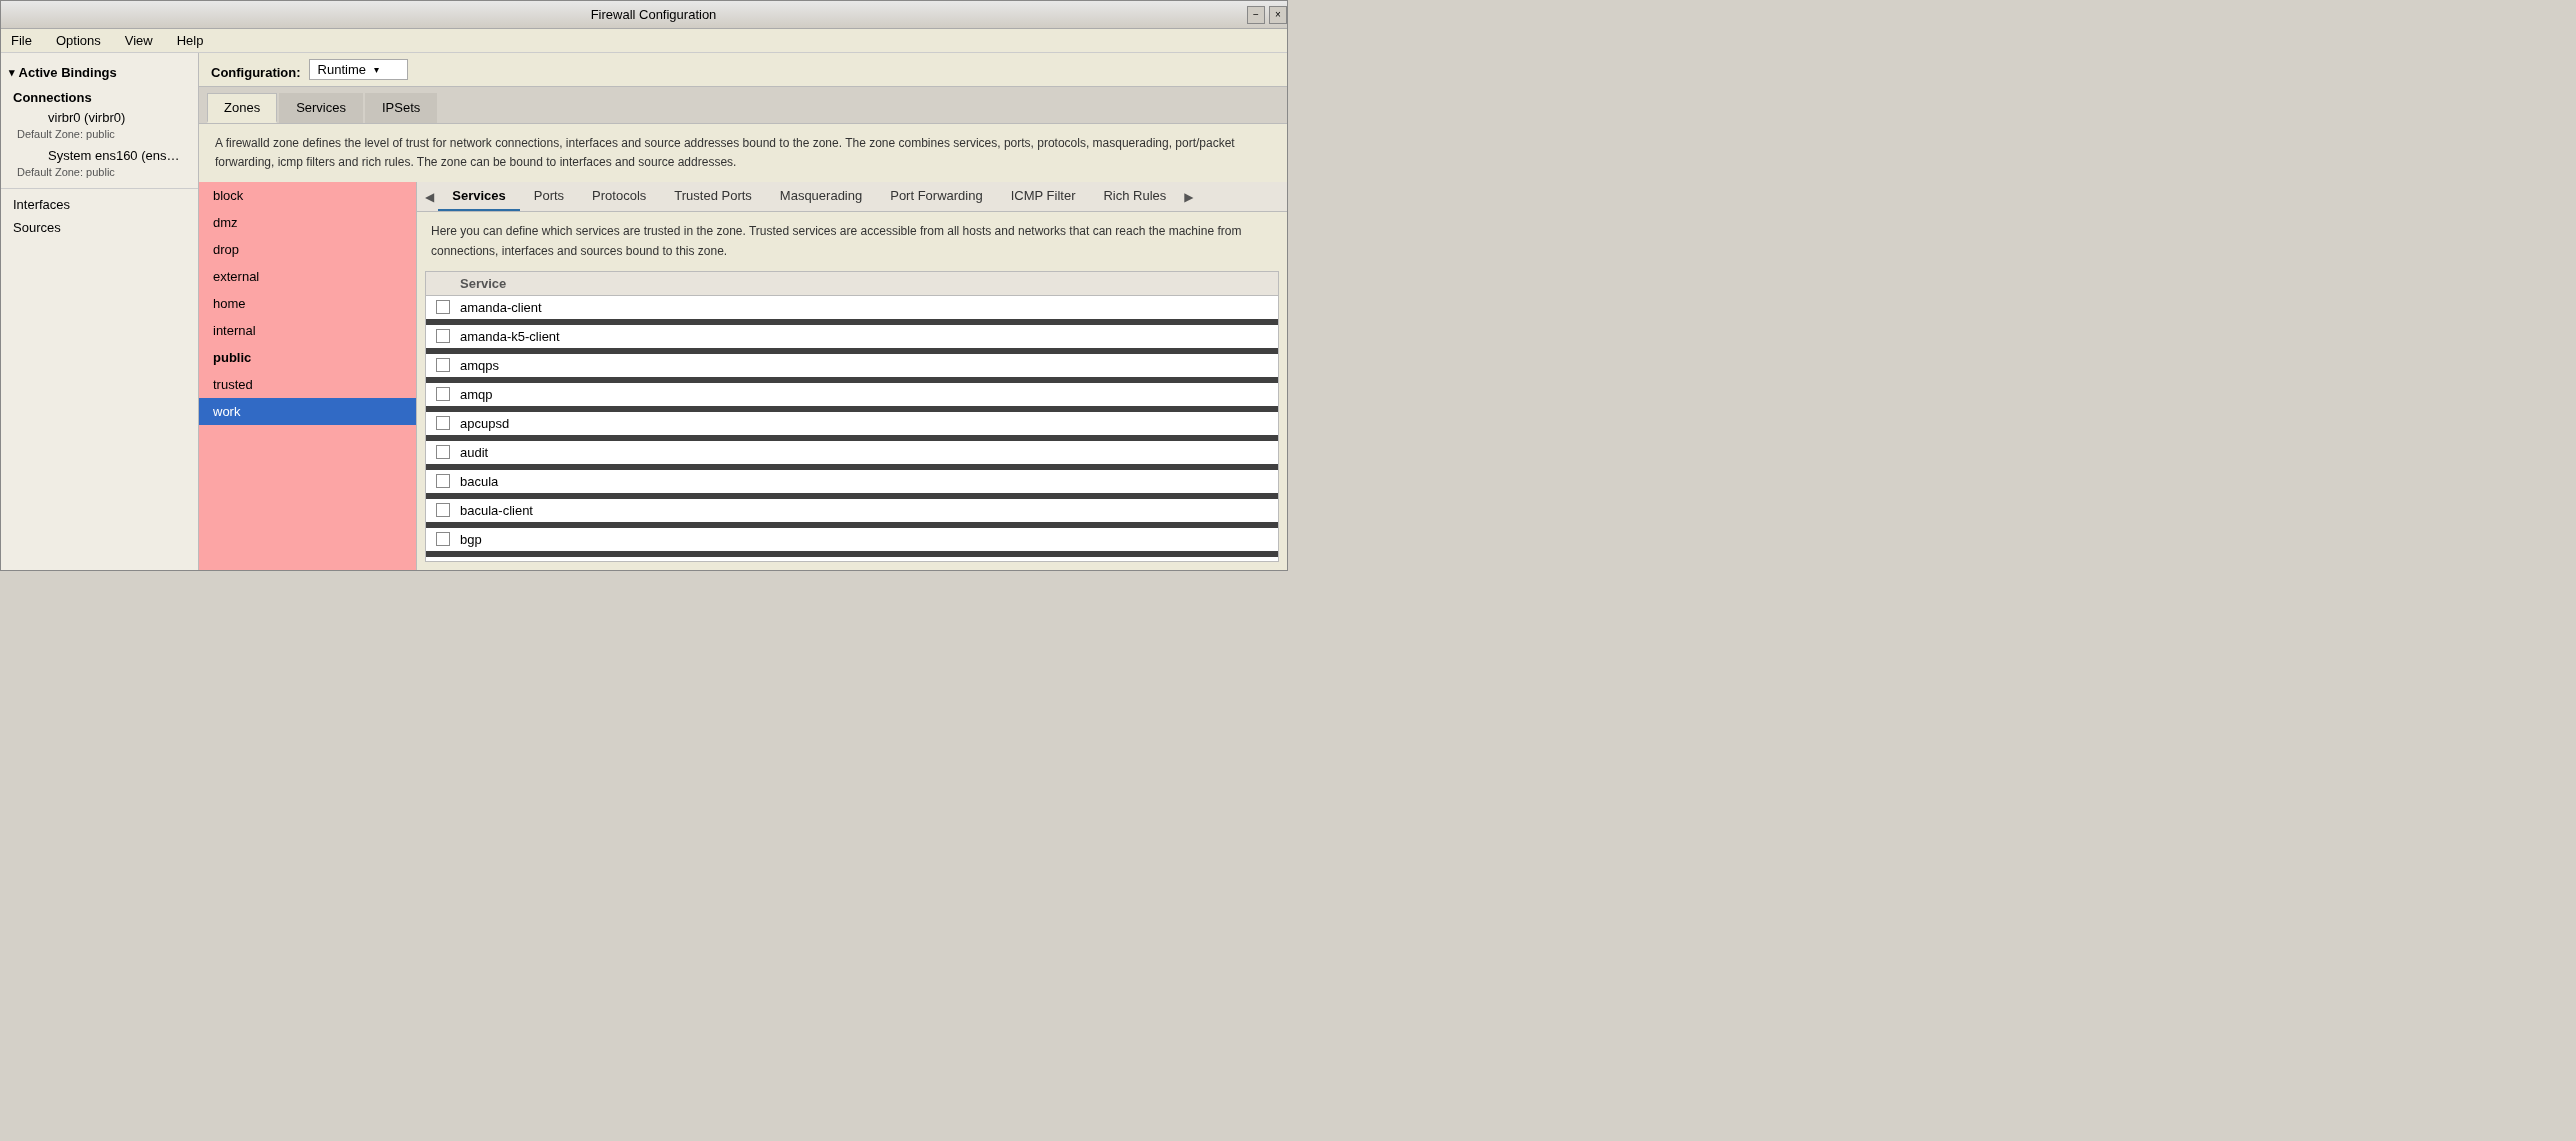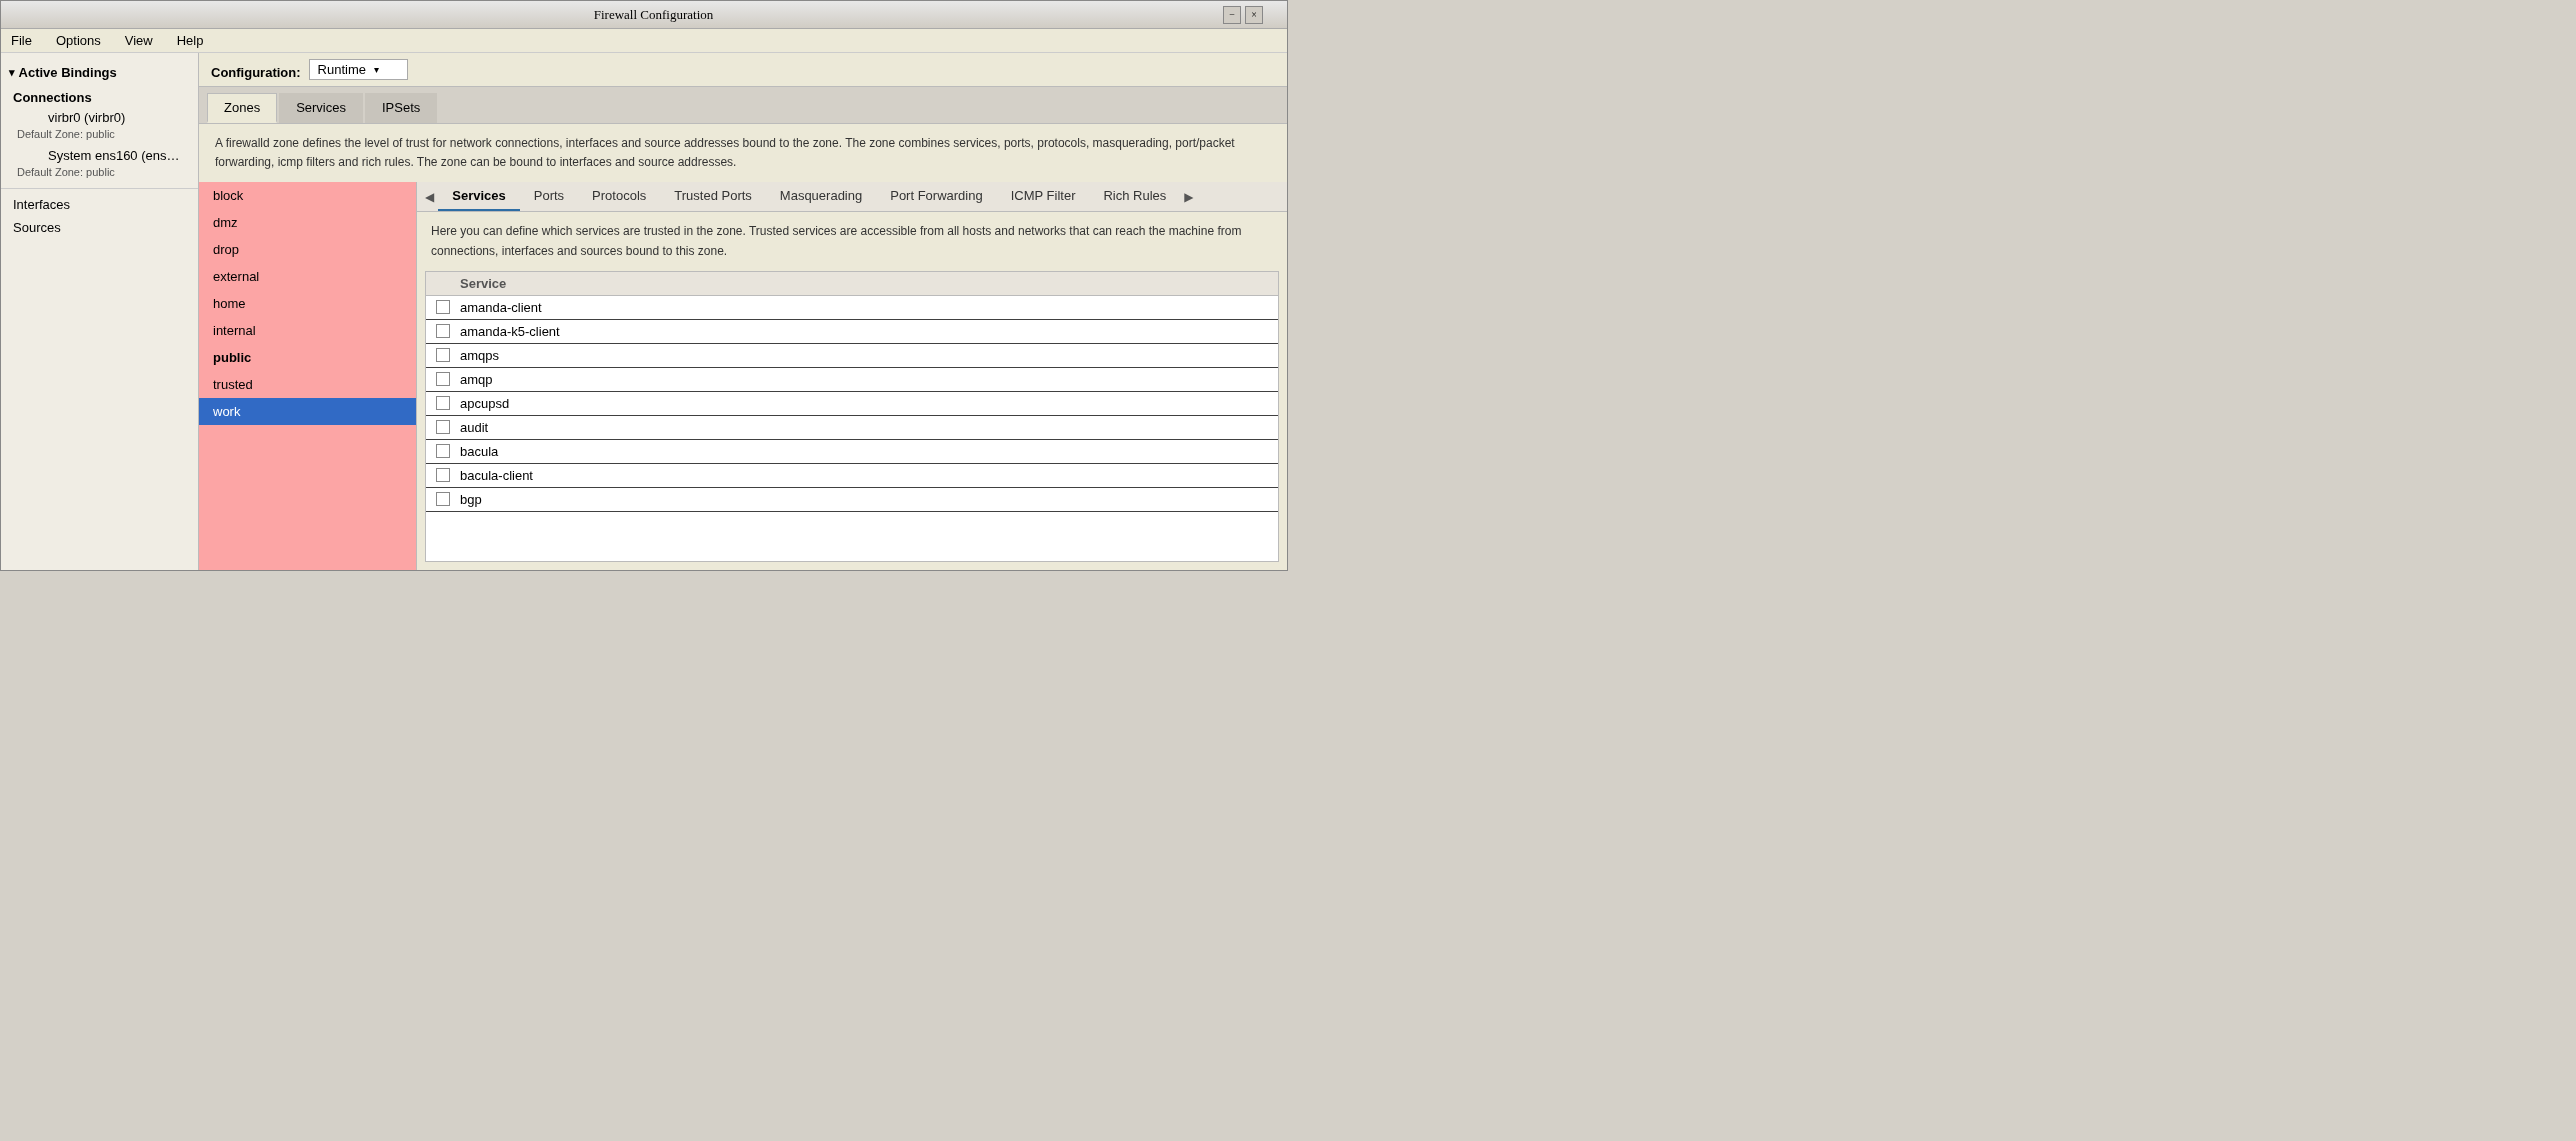--- a/index.html
+++ b/index.html
@@ -19,23 +19,22 @@
       border: 1px solid #888;
       display: flex;
       flex-direction: column;
     }
     .titlebar {
       background: linear-gradient(to bottom, #e8e8e8, #d0ccc4);
       height: 28px;
       display: flex;
       align-items: center;
       justify-content: space-between;
-      padding: 0 24px;
+      padding: 0 0;
       border-bottom: 1px solid #aaa;
-      font-family: Liberation Serif, serif;
     }
     .titlebar-title {
       flex: 1;
       text-align: center;
       font-size: 13px;
       font-weight: normal;
       color: #000;
     }
     .titlebar-buttons {
       display: flex;
@@ -281,21 +280,21 @@
       background: #e8e4dc;
       border-bottom: 1px solid #bbb;
       font-size: 13px;
       font-weight: bold;
       color: #555;
     }
     .service-row {
       display: flex;
       align-items: center;
       padding: 4px 10px;
-      border-bottom: 1px solid #404040;
+      border-bottom: 6px solid #404040;
       font-size: 13px;
       cursor: pointer;
     }
     .service-checkbox {
       width: 14px;
       height: 14px;
       border: 1px solid #888;
       background: #fff;
       margin-right: 10px;
       flex-shrink: 0;

